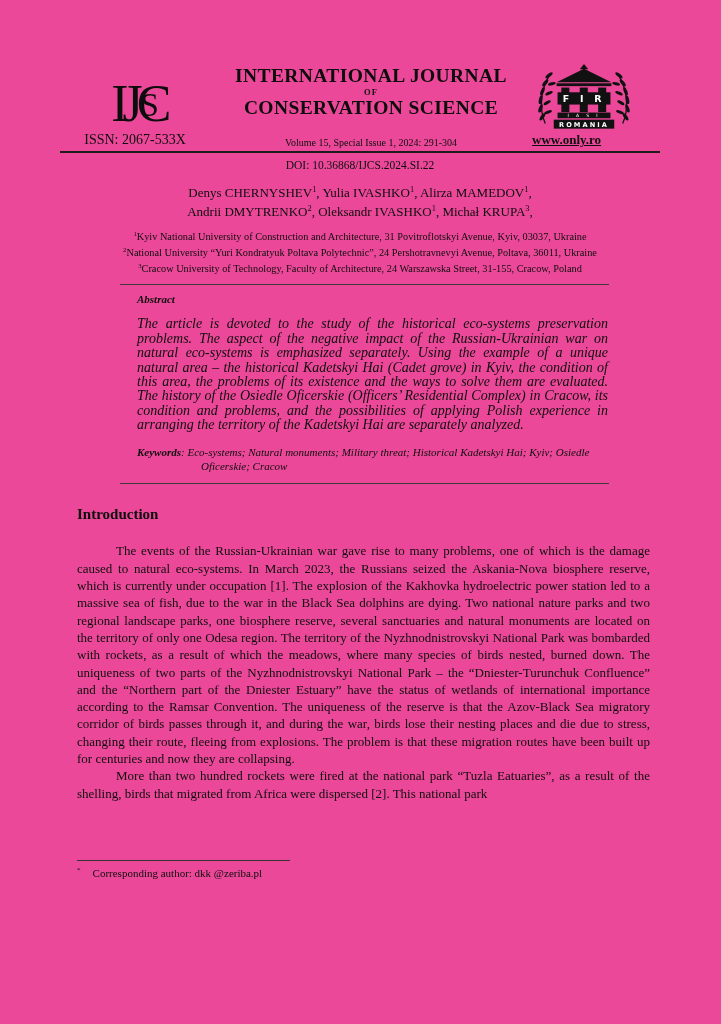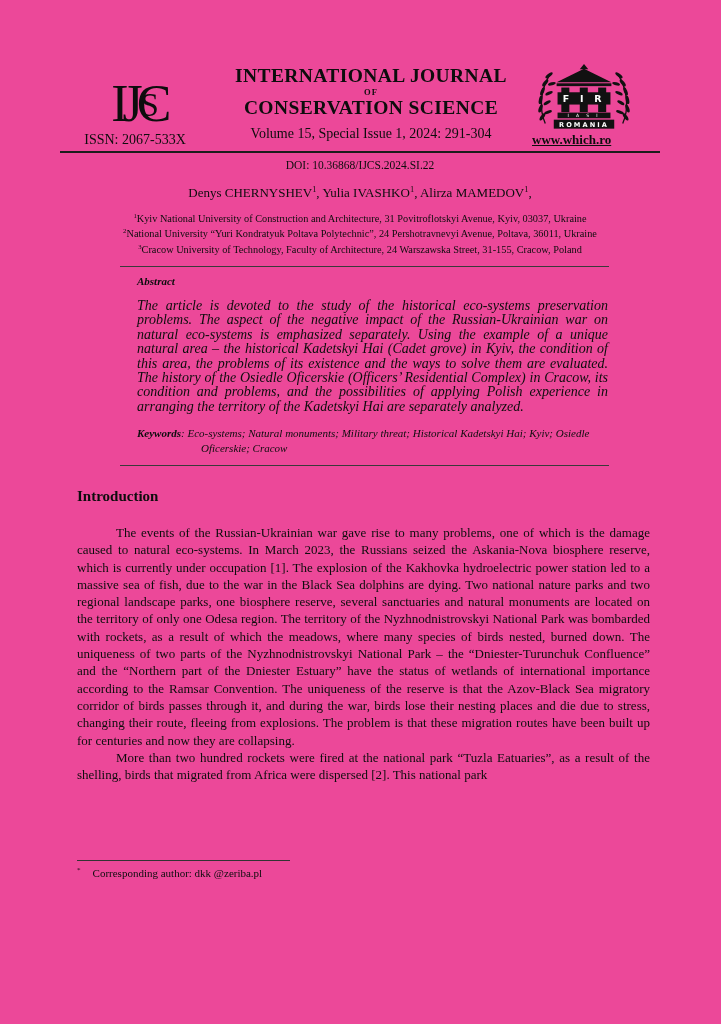--- a/index.html
+++ b/index.html
@@ -21,21 +21,21 @@
   .logo-left { width:150px; display:flex; flex-direction:column; justify-content:flex-end; align-items:center; }
   .ijcs { font-family:"Liberation Serif", serif; font-size:52px; line-height:48px; letter-spacing:-4px; font-weight:400; white-space:nowrap; }
   .ijcs .l-j { margin-left:-2px; }
   .ijcs .l-c { margin-left:-2px; }
   .ijcs .l-s { font-size:33px; margin-left:-27px; vertical-align:5px; letter-spacing:0; }
   .issn { font-size:14px; margin-top:3px; }
 
   .head-center { flex:1; text-align:center; padding-top:7px; }
   .jname { font-size:19.5px; font-weight:bold; letter-spacing:0.4px; line-height:22px; }
   .jof { font-size:8.5px; font-weight:bold; line-height:10px; letter-spacing:1px; }
-  .volume { font-size:14px; margin-top:7px; }
+  .volume { font-size:10px; margin-top:18px; }
 
   .logo-right { width:128px; display:flex; flex-direction:column; align-items:flex-start; justify-content:flex-end; }
   .emblem-svg { display:block; }
   .website { font-size:13px; font-weight:bold; text-decoration:underline; color:#0d0d0d; margin-top:1px; }
 
   .head-rule { border-top:2px solid #1c1c1c; margin-top:3px; }
   .doi { text-align:center; font-size:11.5px; margin-top:6px; }
 
   
   .title { margin-top:18px; text-align:center; font-size:15px; font-weight:bold; line-height:21px; letter-spacing:0.2px; }
@@ -124,30 +124,31 @@
             <rect x="50.5" y="26" width="8.5" height="26"></rect>
             <rect x="70" y="26" width="8.5" height="26"></rect>
             <rect x="27" y="31" width="56" height="13"></rect>
             <text x="55" y="41.5" fill="#fff" font-size="10" font-weight="bold" text-anchor="middle" font-family="'DejaVu Sans', sans-serif" letter-spacing="4">F I R</text>
             <rect x="27" y="52.5" width="56" height="6"></rect>
             <text x="55" y="57.5" fill="#fff" font-size="4.8" text-anchor="middle" font-family="'DejaVu Sans', sans-serif" letter-spacing="3">I A S I</text>
             <rect x="23" y="60" width="64" height="9.5"></rect>
             <text x="55" y="67.5" fill="#fff" font-size="7" font-weight="bold" text-anchor="middle" font-family="'DejaVu Sans', sans-serif" letter-spacing="2.2">ROMANIA</text>
           </g>
         </svg>
-        <a class="website" href="#">www.which.ro</a>
+        <a class="website" href="#">www.only.ro</a>
       </div>
     </div>
 
     <div class="head-rule"></div>
     <div class="doi">DOI: 10.36868/IJCS.2024.SI.22</div>
 
 
     <div class="authors">
       <div>Denys CHERNYSHEV<sup>1</sup>, Yulia IVASHKO<sup>1</sup>, Alirza MAMEDOV<sup>1</sup>,</div>
+      <div>Andrii DMYTRENKO<sup>2</sup>, Oleksandr IVASHKO<sup>1</sup>, Michał KRUPA<sup>3</sup>,</div>
     </div>
 
     <div class="affiliations">
       <div><sup>1</sup>Kyiv National University of Construction and Architecture, 31 Povitroflotskyi Avenue, Kyiv, 03037, Ukraine</div>
       <div><sup>2</sup>National University “Yuri Kondratyuk Poltava Polytechnic”, 24 Pershotravnevyi Avenue, Poltava, 36011, Ukraine</div>
       <div><sup>3</sup>Cracow University of Technology, Faculty of Architecture, 24 Warszawska Street, 31-155, Cracow, Poland</div>
     </div>
 
     <div class="abstract-box">
       <div class="abstract-label">Abstract</div>

